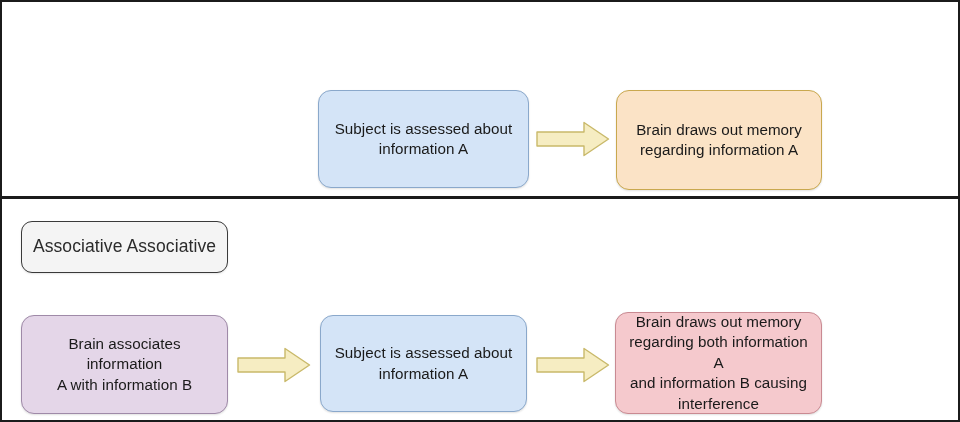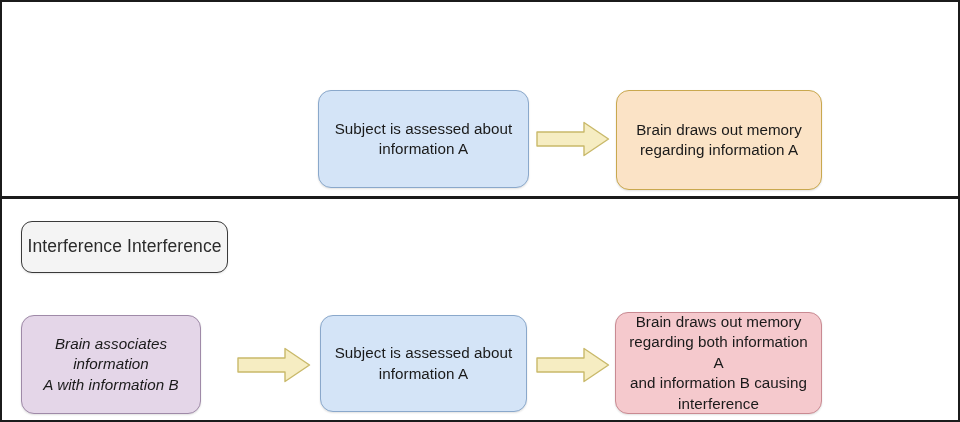--- a/index.html
+++ b/index.html
@@ -100,24 +100,24 @@
   </div>
 
   <div class="node orange" style="left:614px; top:88px; width:206px; height:100px;">
     <span class="node-text">Brain draws out memory
 regarding information A</span>
   </div>
 
   <div class="panel-divider"></div>
 
   <div class="section-label dark-edge" style="left:19px; top:219px; width:207px; height:52px;">
-    <span class="node-text">Interference Interference</span>
+    <span class="node-text">Associative Associative</span>
   </div>
 
-  <div class="node purple" style="left:19px; top:313px; width:180px; height:99px;font-style:italic;">
+  <div class="node purple" style="left:19px; top:313px; width:207px; height:99px;">
     <span class="node-text">Brain associates information
 A with information B</span>
   </div>
 
   <div class="arrow" style="left:235px; top:345px; width:74px; height:36px;">
     <svg viewBox="0 0 74 36" preserveAspectRatio="none" aria-hidden="true">
       <polygon points="1,11 48,11 48,1.5 72.5,18 48,34.5 48,25 1,25" fill="#f6edc2" stroke="#c9b96a" stroke-width="1.4" stroke-linejoin="round"></polygon>
     </svg>
   </div>
 

